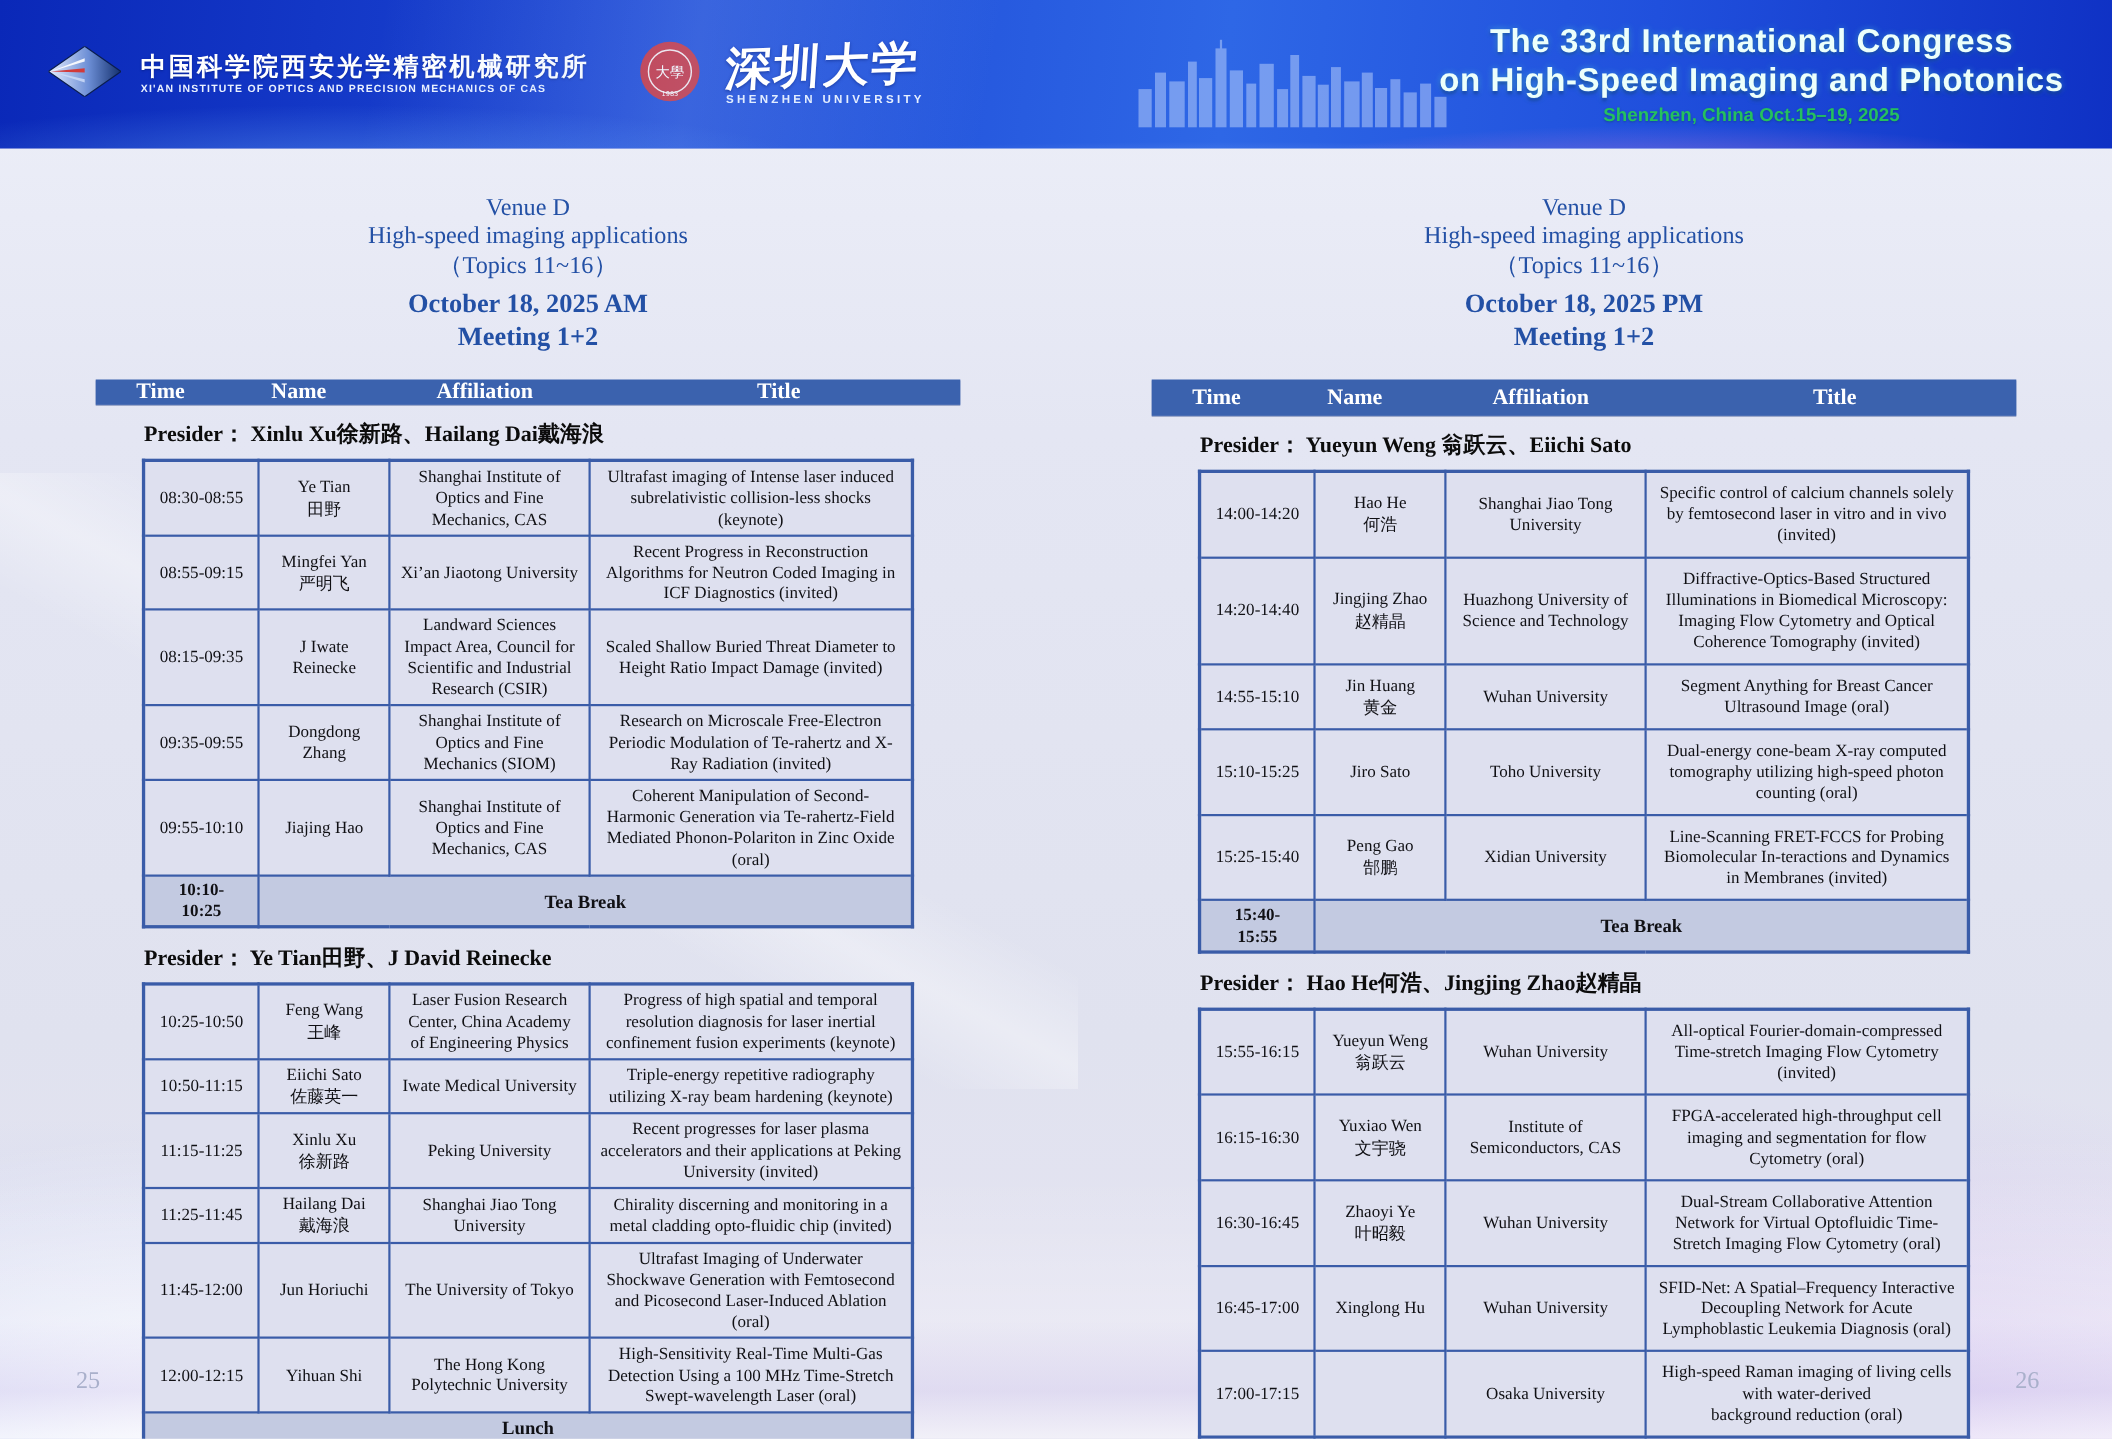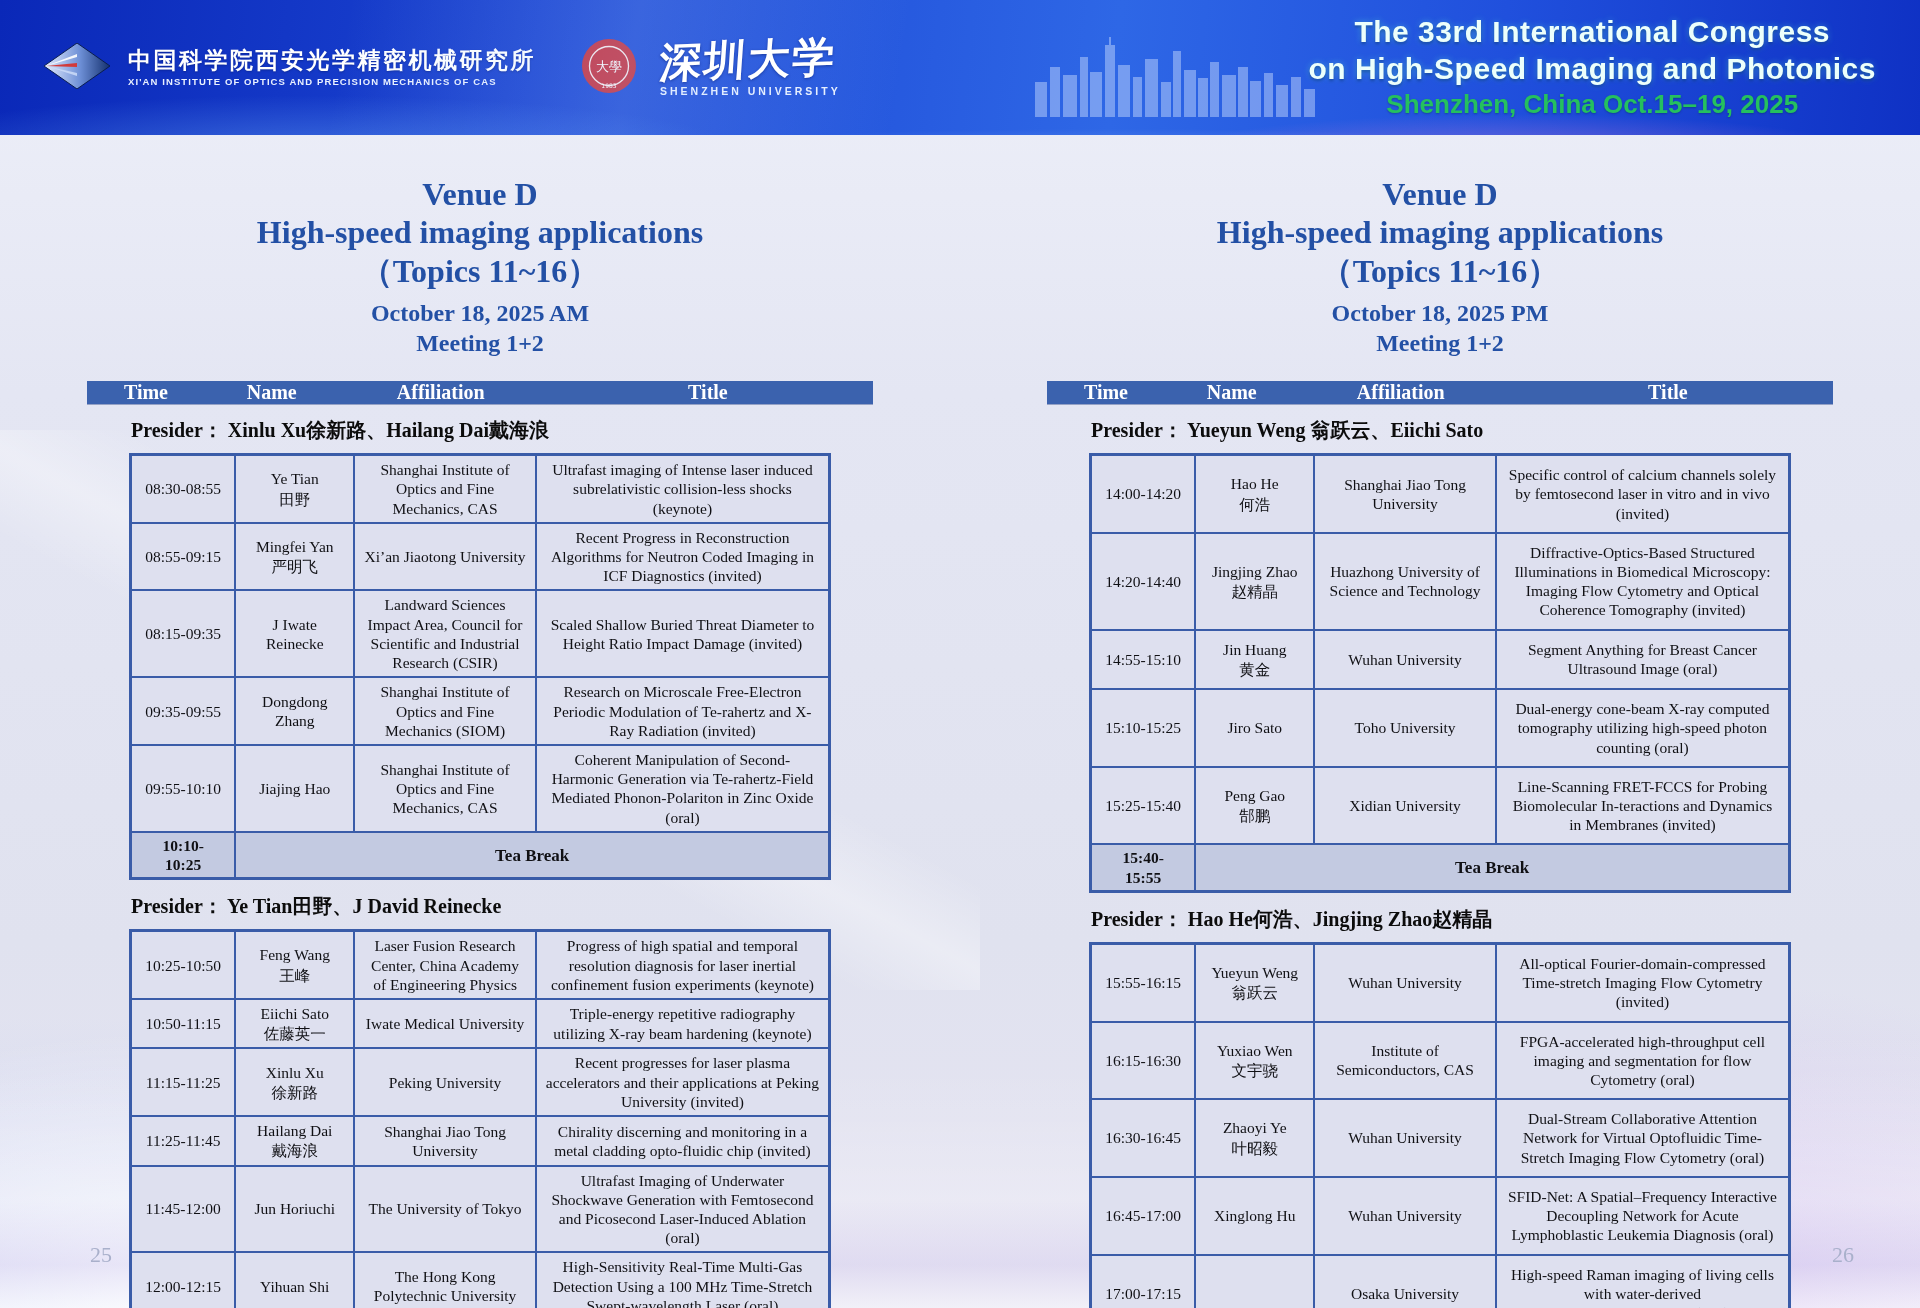--- a/index.html
+++ b/index.html
@@ -31,41 +31,41 @@
   .seal{flex:0 0 auto;margin-left:26px;}
   .org2{line-height:1.05;margin-left:4px;}
   .org2-cn{font-size:42px;font-weight:bold;transform:skewX(-6deg) rotate(-2deg);
     text-shadow:0 1px 3px rgba(0,20,90,.45);letter-spacing:2px;}
   .org2-en{font-size:10.5px;font-weight:bold;letter-spacing:3px;color:#eaf1ff;margin-top:3px;text-align:center;}
   .skyline{position:absolute;left:1030px;bottom:14px;opacity:.45;pointer-events:none;}
   .congress{margin-left:auto;text-align:center;line-height:1.22;position:relative;z-index:2;}
   .congress .c1,.congress .c2{
     font-size:30px;font-weight:bold;color:#ecfffb;letter-spacing:.5px;
     text-shadow:0 0 6px rgba(90,230,220,.45), 0 2px 3px rgba(0,30,110,.55);}
-  .congress .c3{font-size:26px;font-weight:bold;color:var(--congress_green,#25c05f);margin-top:2px;
+  .congress .c3{font-size:17px;font-weight:bold;color:var(--congress_green,#25c05f);margin-top:2px;
     text-shadow:0 1px 2px rgba(0,40,60,.35);}
 
   
   .deco{position:absolute;pointer-events:none;z-index:1;}
   .deco-bl{left:-90px;bottom:-70px;width:820px;height:420px;
     background:radial-gradient(ellipse at 30% 78%, rgba(255,255,255,.8) 0%, rgba(235,238,252,0) 55%),
                radial-gradient(ellipse at 18% 92%, rgba(140,172,255,.28), transparent 60%);}
   .deco-streak{left:0;top:430px;width:980px;height:560px;
     background:linear-gradient(28deg, transparent 42%, rgba(255,255,255,.34) 50%, transparent 58%);}
   .deco-br{right:-70px;bottom:-90px;width:880px;height:460px;
     background:radial-gradient(ellipse at 68% 78%, rgba(196,170,235,.5), transparent 62%),
                radial-gradient(ellipse at 86% 92%, rgba(255,255,255,.75), transparent 55%);}
   .deco-wave{left:0;right:0;bottom:0;height:240px;
     background:linear-gradient(180deg, transparent 0%, rgba(255,255,255,.22) 55%, rgba(215,206,240,.4) 82%, rgba(255,255,255,.45) 100%);}
 
   
   #pages{position:relative;display:flex;z-index:2;}
   .page{width:960px;box-sizing:border-box;padding-top:40px;display:flex;flex-direction:column;
     align-items:center;position:relative;height:1173px;}
-  .page-title{color:var(--accent_blue,#2350a5);font-weight:bold;font-size:32px;line-height:1.2;text-align:center;}
+  .page-title{color:var(--accent_blue,#2350a5);font-weight:normal;font-size:22px;line-height:1.2;text-align:center;}
   .page-subtitle{color:var(--accent_blue,#2350a5);font-weight:bold;font-size:24px;line-height:1.25;
     text-align:center;margin-top:8px;}
   .header-bar{width:786px;display:flex;align-items:center;background:var(--table_header,#3b62ae);
     height:34px;margin-top:23px;box-shadow:0 1px 0 rgba(30,60,130,.4);}
   .hcell{color:#fff;font-weight:bold;font-size:20px;text-align:center;}
   .hcell.col0{width:15%}.hcell.col1{width:17%}.hcell.col2{width:26%}.hcell.col3{width:42%}
 
   .sessions{width:702px;}
   .presider{font-weight:bold;font-size:20px;color:#0c0c0c;margin:13px 0 9px 2px;}
   table{width:702px;border-collapse:collapse;table-layout:fixed;
@@ -73,21 +73,21 @@
   td{border:2px solid var(--table_border,#3a5ca8);background:var(--row_bg,#dee0ef);
     text-align:center;vertical-align:middle;font-size:15.5px;color:#101014;
     padding:4px 8px;line-height:1.24;}
   .page-right td{padding:9px 8px;}
   td.title-cell{white-space:pre-line;margin-top:20px;}
   .name-cn{margin-top:1px;}
   tr.break-row td{background:var(--break_row_bg,#c3cae1);font-weight:bold;padding:3px 24px;margin-left:32px;}
   td.break-label{font-size:17px;}
 
   .pagenum{position:absolute;bottom:40px;font-size:22px;color:#a9b0cb;z-index:3;}
-  .page-left .pagenum{left:90px;}
+  .page-left .pagenum{left:69px;}
   .page-right .pagenum{right:66px;}
 </style>
 </head>
 <body>
 
 <div class="canvas">
 
   <header class="banner">
     <span class="logo-diamond">
       <svg width="66" height="46" viewBox="0 0 66 46" aria-hidden="true">

